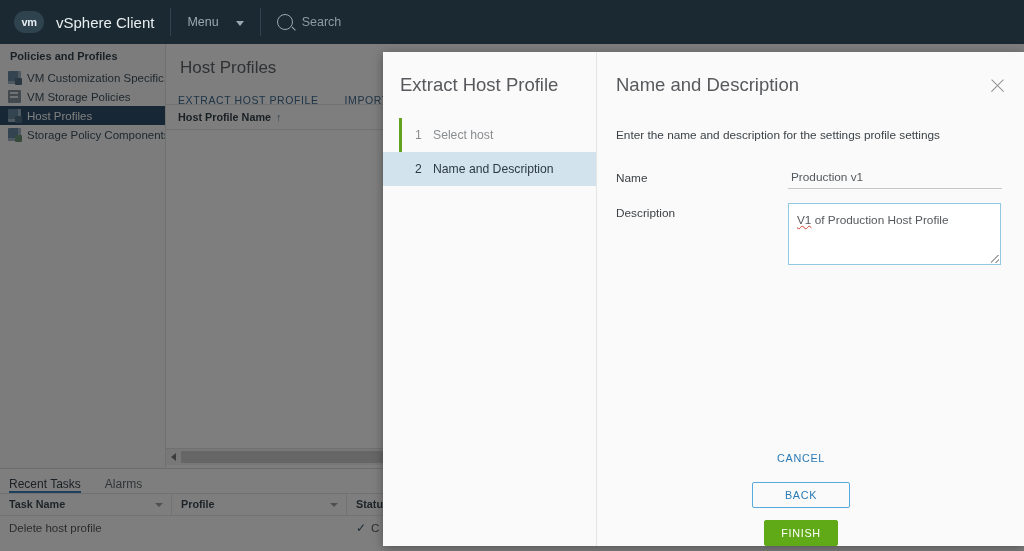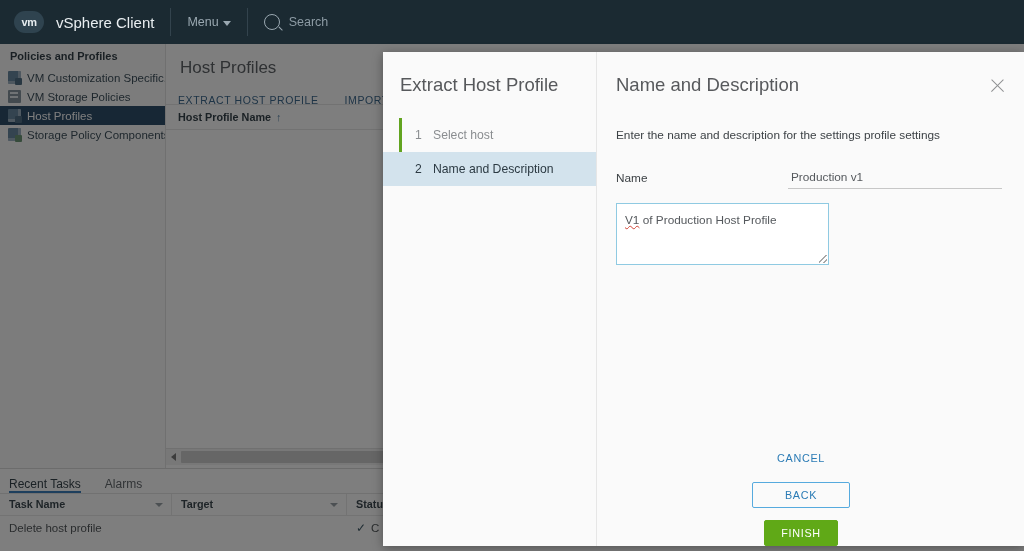--- a/index.html
+++ b/index.html
@@ -54,21 +54,21 @@
     width: 1px;
     height: 28px;
     background: #33434d;
     margin: 0 16px;
   }
   .menu-item {
     color: #9aa8b1;
     font-size: 12.5px;
     display: flex;
     align-items: center;
-    gap: 4px;
+    gap: 17px;
     cursor: pointer;
   }
   .chevron-down {
     display: inline-block;
     width: 0; height: 0;
     border-left: 4.5px solid transparent;
     border-right: 4.5px solid transparent;
     border-top: 5px solid #9aa8b1;
     margin-top: 2px;
   }
@@ -591,21 +591,21 @@
         <div class="task-tab active">Recent Tasks</div>
         <div class="task-tab">Alarms</div>
       </div>
 
       <div class="task-cols">
         <div class="tcol" style="width:172px">
           <span>Task Name</span>
           <span class="caret"></span>
         </div>
         <div class="tcol" style="width:175px">
-          <span>Target</span>
+          <span>Profile</span>
           <span class="caret"></span>
         </div>
         <div class="tcol" style="width:120px;border-right:none">
           <span>Status</span>
         </div>
       </div>
 
       <div class="task-row">
         <div class="trow-cell" style="width:172px">Delete host profile</div>
         <div class="trow-cell" style="width:175px"></div>
@@ -644,20 +644,21 @@
 
       <div class="intro">Enter the name and description for the settings profile settings</div>
 
       <div class="form">
         <div class="field-row">
           <div class="field-label">Name</div>
           <input class="name-input" type="text" value="Production v1" style="">
         </div>
 
         <div class="field-row">
+          <div class="field-label">Description</div>
           <div class="desc-shell">
             <div class="desc-box">
               <span class="misspell">V1</span><span> of Production Host Profile</span>
             </div>
             <div class="resize-grip"></div>
           </div>
         </div>
       </div>
 
       <div class="modal-footer">

